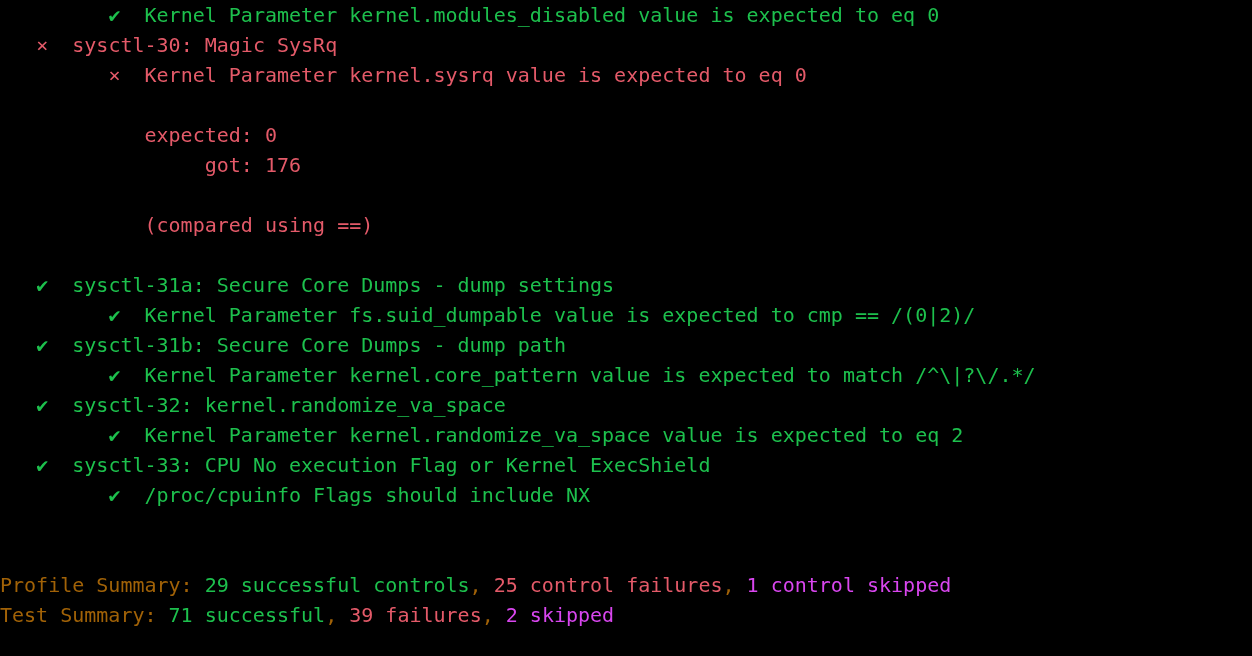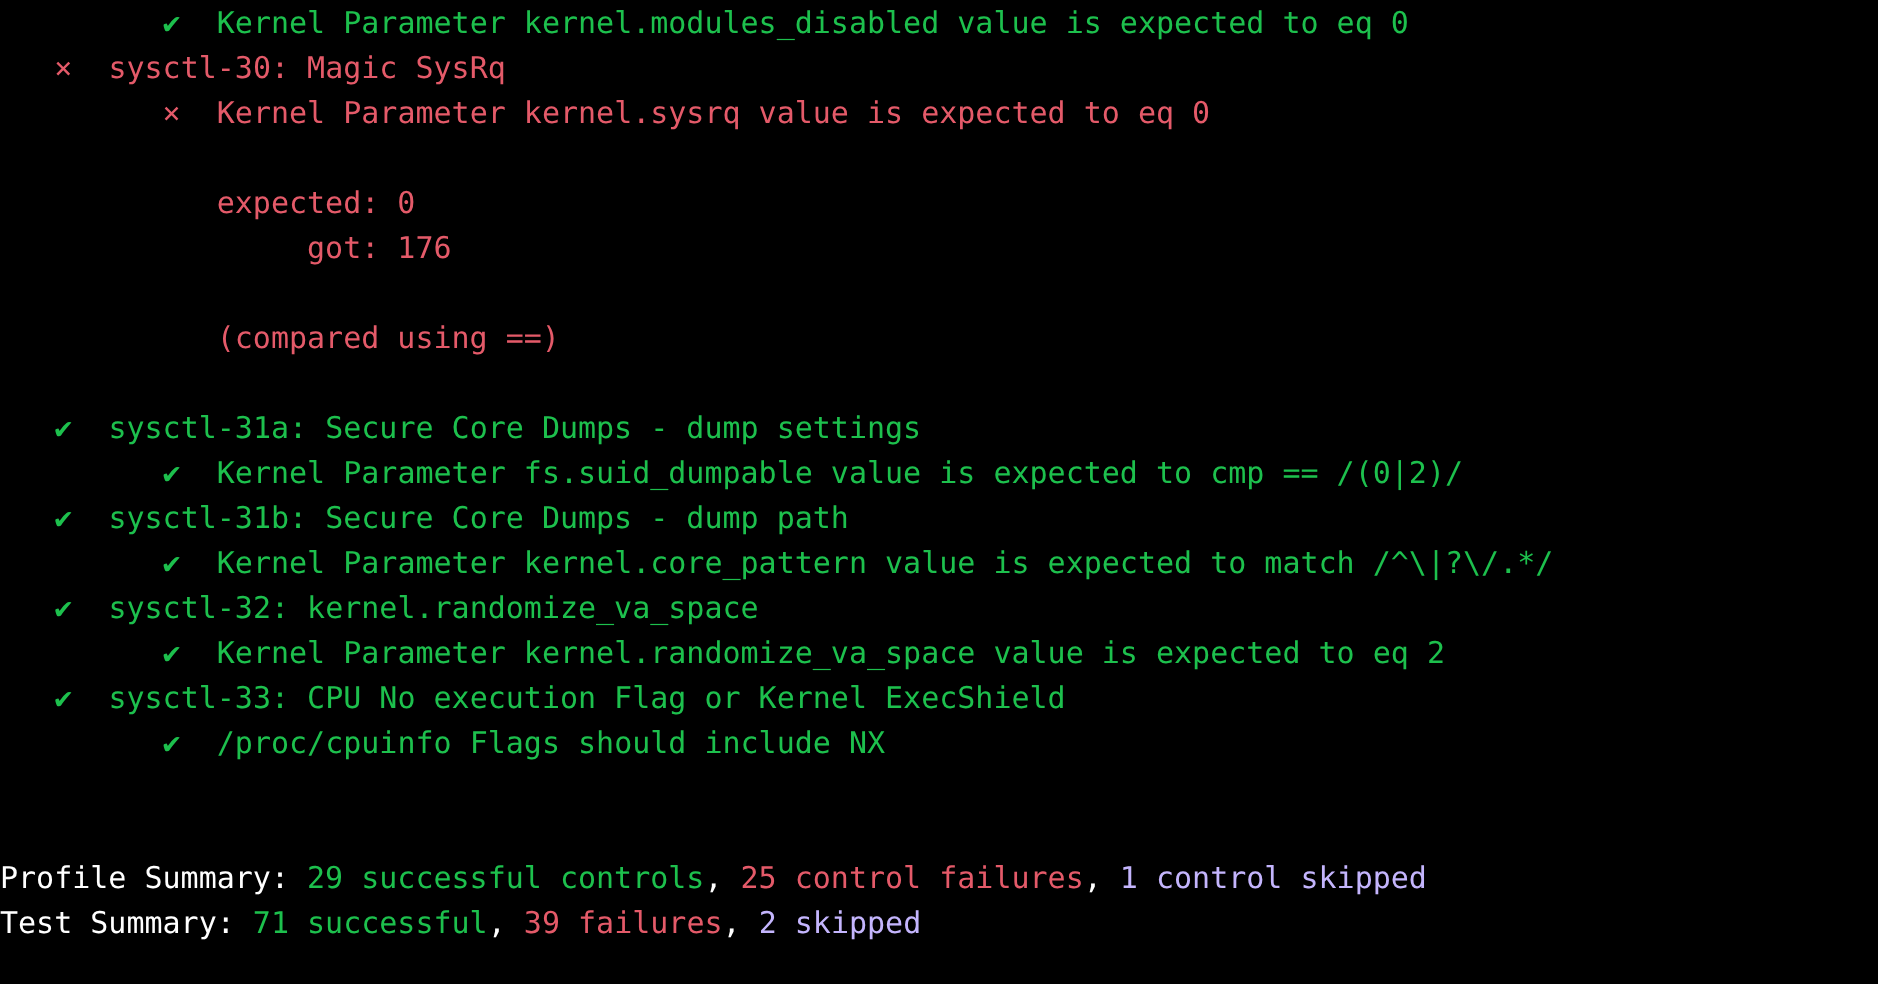--- a/index.html
+++ b/index.html
@@ -11,19 +11,19 @@
     font-size: 20px;
     line-height: 30px;
     letter-spacing: 0px;
     width: 1252px;
     height: 656px;
     overflow: hidden;
   }
   .term { white-space: pre; padding: 0; }
   .green  { color: #1dc04d; }
   .red    { color: #e45a69; }
-  .white  { color: #ffffff; text-align: right; }
-  .grey   { color: #c4b5fd; }
+  .white  { color: #a16207; text-align: right; }
+  .grey   { color: #d946ef; }
 </style>
 </head>
 <body>
 
 <div class="term" id="term"><div>         <span class="green">✔</span>  <span class="green">Kernel Parameter kernel.modules_disabled value is expected to eq 0</span></div><div>   <span class="red">×</span>  <span class="red">sysctl-30: Magic SysRq</span></div><div>         <span class="red">×</span>  <span class="red">Kernel Parameter kernel.sysrq value is expected to eq 0</span></div><div> </div><div>            <span class="red">expected: 0</span></div><div>            <span class="red">     got: 176</span></div><div> </div><div>            <span class="red">(compared using ==)</span></div><div> </div><div>   <span class="green">✔</span>  <span class="green">sysctl-31a: Secure Core Dumps - dump settings</span></div><div>         <span class="green">✔</span>  <span class="green">Kernel Parameter fs.suid_dumpable value is expected to cmp == /(0|2)/</span></div><div>   <span class="green">✔</span>  <span class="green">sysctl-31b: Secure Core Dumps - dump path</span></div><div>         <span class="green">✔</span>  <span class="green">Kernel Parameter kernel.core_pattern value is expected to match /^\|?\/.*/</span></div><div>   <span class="green">✔</span>  <span class="green">sysctl-32: kernel.randomize_va_space</span></div><div>         <span class="green">✔</span>  <span class="green">Kernel Parameter kernel.randomize_va_space value is expected to eq 2</span></div><div>   <span class="green">✔</span>  <span class="green">sysctl-33: CPU No execution Flag or Kernel ExecShield</span></div><div>         <span class="green">✔</span>  <span class="green">/proc/cpuinfo Flags should include NX</span></div><div> </div><div> </div><div><span class="white">Profile Summary: </span><span class="green">29 successful controls</span><span class="white">, </span><span class="red">25 control failures</span><span class="white">, </span><span class="grey">1 control skipped</span></div><div><span class="white">Test Summary: </span><span class="green">71 successful</span><span class="white">, </span><span class="red">39 failures</span><span class="white">, </span><span class="grey">2 skipped</span></div></div>
 
 </body></html>

